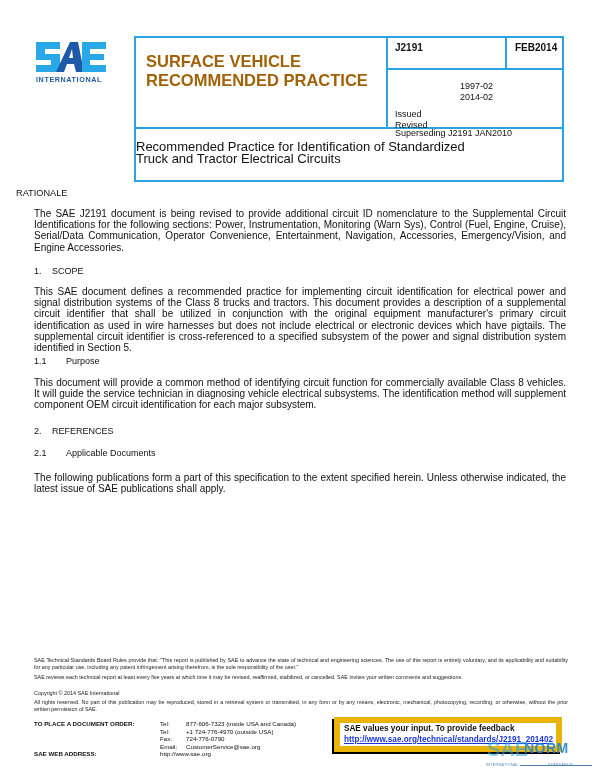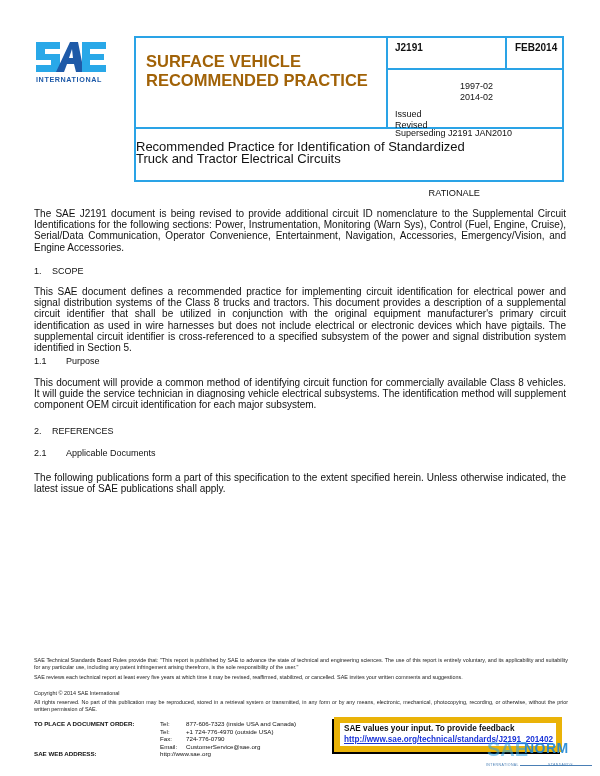--- a/index.html
+++ b/index.html
@@ -16,21 +16,21 @@
   .vline { background: #2aa3e6; }
   .hline { background: #2aa3e6; }
   .docnum { left: 395px; top: 42px; font-size: 10px; font-weight: bold; }
   .docdate { left: 515px; top: 42px; font-size: 10px; font-weight: bold; }
   .issued-l { left: 395px; top: 81px; font-size: 9px; line-height: 11px; margin-top: 28px; }
   .issued-v { left: 460px; top: 81px; font-size: 9px; line-height: 11px; }
   .supersede { left: 395px; top: 128px; font-size: 9px; }
   .subtitle { left: 136px; top: 141px; width: 426px; text-align: left; font-size: 13px; line-height: 12px; }
 
   
-  .center-h { left: 0; width: 480px; text-align: right; font-size: 9.2px; }
+  .center-h { left: 16px; width: 480px; text-align: left; font-size: 9.2px; }
   .para { left: 34px; width: 532px; font-size: 10px; line-height: 11.2px; text-align: justify; }
   .sec { left: 34px; font-size: 9px; white-space: nowrap; }
   .sec .num { display: inline-block; width: 18px; }
   .subsec .num { width: 32px; }
 
   
   .fine { left: 34px; width: 534px; font-size: 5.4px; line-height: 7px; color: #222; text-align: justify; }
   .order-lbl { left: 34px; font-size: 6.2px; font-weight: bold; line-height: 7.5px; white-space: nowrap; }
   .order-k { left: 160px; font-size: 6.2px; line-height: 7.5px; white-space: nowrap; }
   .order-v { left: 186px; font-size: 6.2px; line-height: 7.5px; white-space: nowrap; }

